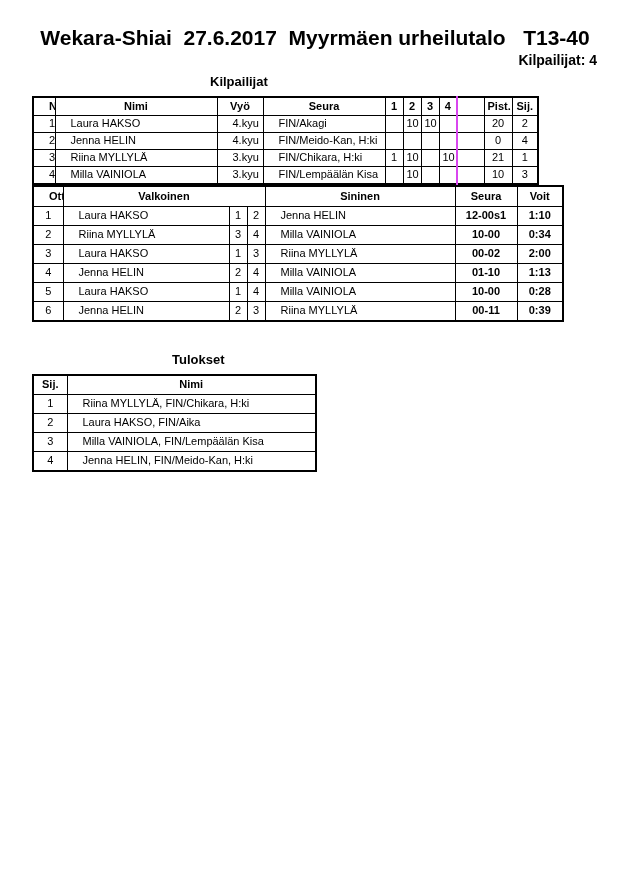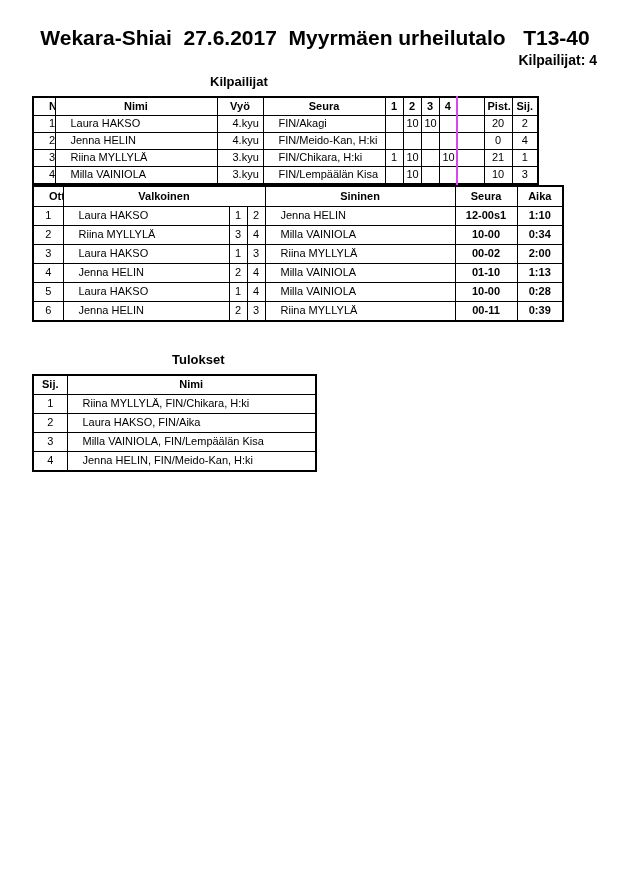--- a/index.html
+++ b/index.html
@@ -170,21 +170,21 @@
       <col style="width:190px">
         <col style="width:62px">
         <col style="width:46px">
     </colgroup>
     <thead>
       <tr>
         <th class="l">Ottelu</th>
         <th class="c" colspan="3">Valkoinen</th>
         <th class="c">Sininen</th>
         <th class="c">Seura</th>
-        <th class="c">Aika</th>
+        <th class="c">Voit</th>
       </tr>
     </thead>
     <tbody>
       <tr>
         <td class="c">1</td>
         <td class="l">Laura HAKSO</td>
         <td class="c">1</td>
         <td class="c">2</td>
         <td class="l">Jenna HELIN</td>
         <td class="c b">12-00s1</td>

